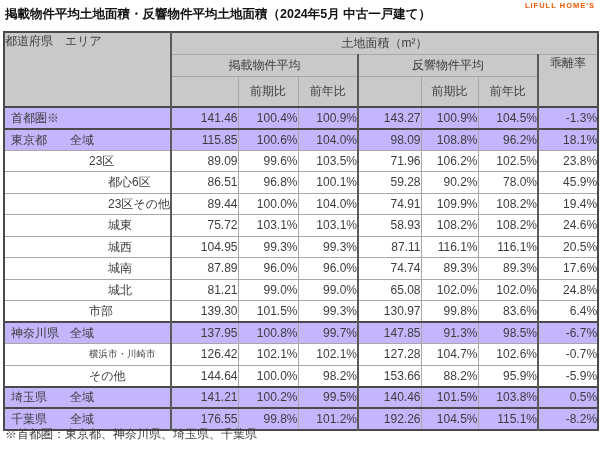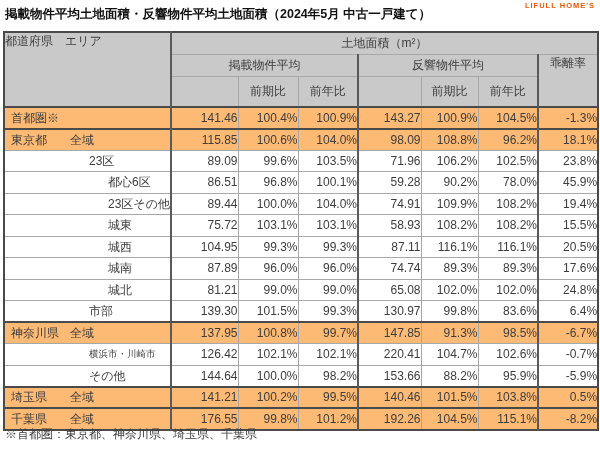--- a/index.html
+++ b/index.html
@@ -31,21 +31,21 @@
   thead tr.h3 { height:31px; }
   tbody tr { height:21.5px; }
 
   th.hArea { text-align:left; vertical-align:top; padding:3px 0 0 6px; }
   th.hDev  { vertical-align:top; padding-top:4px; }
   th.grp   { border-bottom:none; }
   th.sp    { border-top:none; }
 
   .bL { border-left:2px solid #5a5a5a !important; }
   tbody tr.gs td { border-top:2px solid #4a4a4a; }
-  tbody tr.sh td { background:#fdba74; }
+  tbody tr.sh td { background:#c4b5fd; }
 
   td.num { text-align:right; padding-right:4px; }
   td.c-area { position:relative; }
   td.c-area span { position:absolute; top:50%; transform:translateY(-50%); }
   .pref { left:6px; }
   .al.i1 { left:65px; }
   .al.i2 { left:84px; }
   .al.i3 { left:103px; }
   .al.sm { font-size:9.5px;font-family:Liberation Mono, monospace; }
 
@@ -171,21 +171,21 @@
     <td class="c-area">
       <span class="pref"></span>
       <span class="al i3">城東</span>
     </td>
     <td class="num bL">75.72</td>
     <td class="num">103.1%</td>
     <td class="num">103.1%</td>
     <td class="num bL">58.93</td>
     <td class="num">108.2%</td>
     <td class="num">108.2%</td>
-    <td class="num bL">15.5%</td>
+    <td class="num bL">24.6%</td>
   </tr>
 
   <tr>
     <td class="c-area">
       <span class="pref"></span>
       <span class="al i3">城西</span>
     </td>
     <td class="num bL">104.95</td>
     <td class="num">99.3%</td>
     <td class="num">99.3%</td>
@@ -252,21 +252,21 @@
   </tr>
 
   <tr>
     <td class="c-area">
       <span class="pref"></span>
       <span class="al i2 sm">横浜市・川崎市</span>
     </td>
     <td class="num bL">126.42</td>
     <td class="num">102.1%</td>
     <td class="num">102.1%</td>
-    <td class="num bL">220.41</td>
+    <td class="num bL">127.28</td>
     <td class="num">104.7%</td>
     <td class="num">102.6%</td>
     <td class="num bL">-0.7%</td>
   </tr>
 
   <tr>
     <td class="c-area">
       <span class="pref"></span>
       <span class="al i2">その他</span>
     </td>

